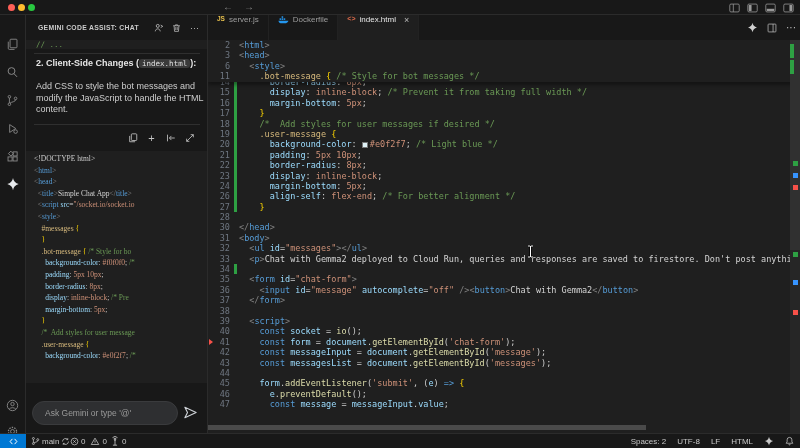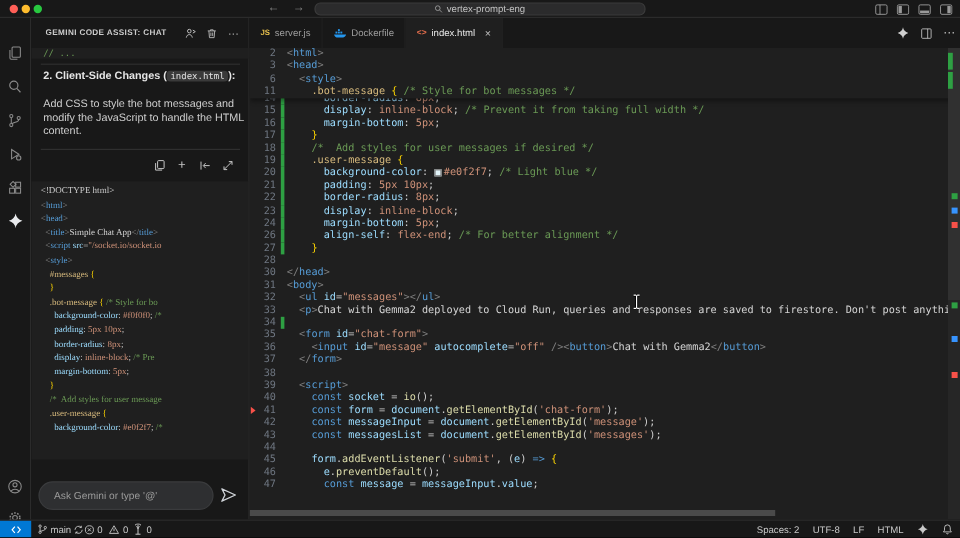--- a/index.html
+++ b/index.html
@@ -36,21 +36,21 @@
   #chat-code .cl{height:11.6px;line-height:11.6px;}
   #chat-input{position:absolute;left:6px;top:386px;width:146px;height:24px;background:#2e2f31;border:1px solid #3a3b3d;
               border-radius:12px;display:flex;align-items:center;}
   #chat-input input{background:transparent;border:none;outline:none;width:100%;padding:0 0 0 12px;
                     font-family:"Liberation Sans",sans-serif;font-size:8.5px;color:#ddd;}
   #chat-input input::placeholder{color:#9a9a9a;}
   #send-btn{position:absolute;left:157px;top:390px;width:16px;height:16px;}
   
   #editorwrap{position:absolute;left:208px;top:15px;width:592px;height:418px;background:#1f1f1f;}
   #tabbar{position:absolute;left:0;top:0;width:100%;height:25px;background:#181818;display:flex;}
-  .tab{height:25px;display:flex;align-items:center;gap:4px;padding:0 9px;font-size:8px;color:#9d9d9d;
+  .tab{height:25px;display:flex;gap:4px;padding:0 9px;font-size:8px;color:#9d9d9d;
        border-right:1px solid #222;background:#181818;white-space:nowrap;}
   .tab.active{background:#1f1f1f;color:#e8e8e8;}
   .tab .close{margin-left:4px;color:#bbb;font-size:9px;}
   .badge-js{color:#e7c04d;font-weight:bold;font-size:6.5px;}
   .badge-html{color:#e06c4b;font-weight:bold;font-size:7px;}
   #ed-actions{position:absolute;right:4px;top:0;height:25px;display:flex;align-items:center;gap:9px;color:#c5c5c5;}
   #codearea{position:absolute;left:0;top:25px;width:592px;height:393px;overflow:hidden;
             font-family:"DejaVu Sans Mono",monospace;font-size:8.5px;}
   #edlines{position:absolute;left:0;top:37px;width:592px;}
   #sticky{position:absolute;left:0;top:0;width:592px;height:42px;background:#1f1f1f;box-shadow:0 3px 4px rgba(0,0,0,.4);}
@@ -86,29 +86,20 @@
 <body>
 
 <div id="win">
 
   <div id="titlebar">
     <div class="tl" style="left:8px;background:#ff5f57"></div>
     <div class="tl" style="left:18px;background:#febc2e"></div>
     <div class="tl" style="left:28px;background:#28c840"></div>
     <div class="navarrow" style="left:223px">←</div>
     <div class="navarrow" style="left:244px">→</div>
-    <div id="cmdcenter">
-      <span>
-          <svg width="7" height="7" viewBox="0 0 10 10">
-            <circle cx="4" cy="4" r="2.8" fill="none" stroke="#9a9a9a" stroke-width="1.1"></circle>
-            <line x1="6.2" y1="6.2" x2="9" y2="9" stroke="#9a9a9a" stroke-width="1.1"></line>
-          </svg>
-        </span>
-      <span>vertex-prompt-eng</span>
-    </div>
     <span class="tb-ico" style="right:58px">
         <svg width="11" height="10" viewBox="0 0 14 12">
           <rect x="1" y="1" width="12" height="10" rx="1.5" fill="none" stroke="#9a9a9a"></rect>
           <line x1="5.5" y1="1" x2="5.5" y2="11" stroke="#9a9a9a"></line>
         </svg>
       </span>
     <span class="tb-ico" style="right:40px">
         <svg width="11" height="10" viewBox="0 0 14 12">
           <rect x="1" y="1" width="12" height="10" rx="1.5" fill="none" stroke="#9a9a9a"></rect>
           <rect x="2.2" y="2.2" width="3.6" height="7.6" fill="#9a9a9a"></rect>

